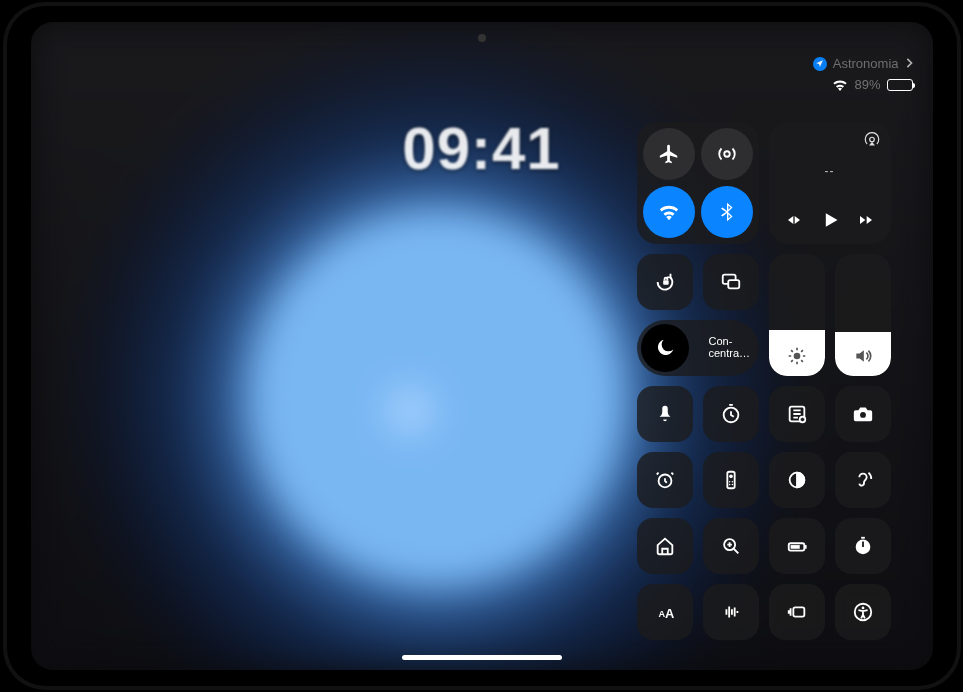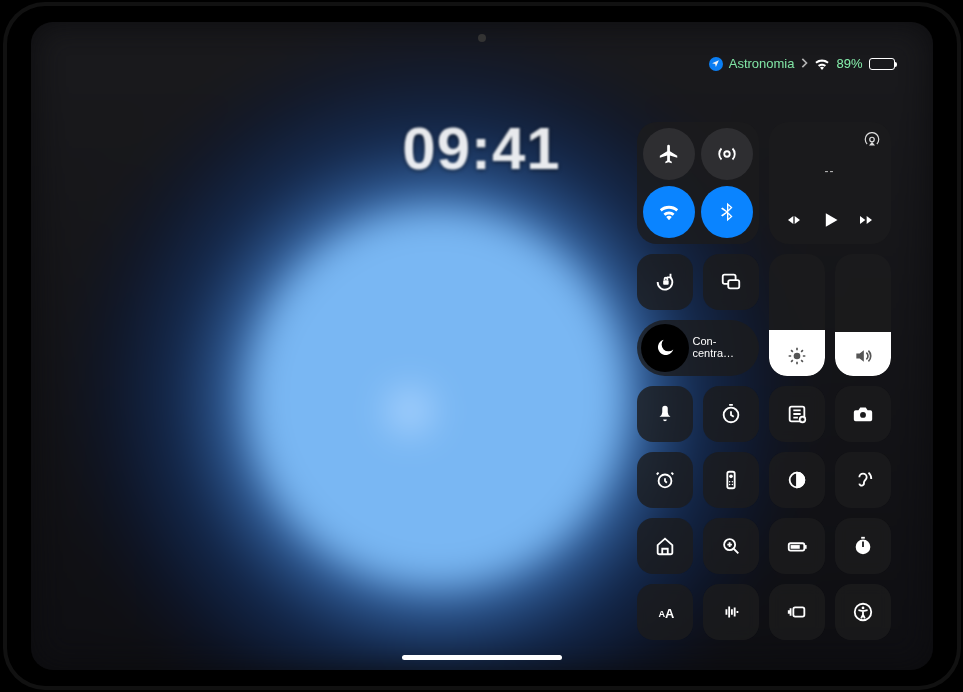--- a/index.html
+++ b/index.html
@@ -31,23 +31,23 @@
     position: absolute; left: 50%; top: 12px; transform: translateX(-50%);
     width: 8px; height: 8px; border-radius: 50%; background: #333;
   }
   .clock {
     position: absolute; top: 92px; left: 50%; transform: translateX(-50%);
     font-size: 60px; font-weight: 600; color: #fff; letter-spacing: 1px;
     text-shadow: 0 1px 4px rgba(0,0,0,.6);
     opacity: .9; filter: blur(1px);
   }
   .status-area {
-    position: absolute; top: 34px; right: 38px;
-    display: flex; flex-direction: row; align-items: flex-end; gap: 6px;
-    color: #86efac; font-size: 13px;
+    position: absolute; top: 34px; right: 20px;
+    display: flex; flex-direction: column; align-items: flex-end; gap: 6px;
+    color: #737373; font-size: 13px;
   }
   .status-app {
     display: flex; align-items: center; gap: 6px;
     opacity: .95;
     cursor: pointer;
   }
   .loc-dot {
     width: 14px; height: 14px; border-radius: 50%;
     background: #0a84ff; display: flex; align-items: center; justify-content: center;
   }
@@ -251,21 +251,21 @@
             </svg>
         </div>
       </div>
 
       <div class="focus">
         <div class="moon">
           <svg viewBox="0 0 24 24" fill="#fff">
               <path d="M21 13.5A8.5 8.5 0 1110.5 3a7 7 0 0010.5 10.5z"></path>
             </svg>
         </div>
-        <div class="label" style="white-space:pre-line;">Con-
+        <div class="label" style="white-space:pre-line;margin-left:16px;">Con-
 centra…</div>
       </div>
 
       <div class="tile">
         <svg viewBox="0 0 24 24" fill="#fff">
             <path d="M12 3a3 3 0 00-3 3v4a6 6 0 01-3 5h12a6 6 0 01-3-5V6a3 3 0 00-3-3zM10 18a2 2 0 004 0h-4z"></path>
           </svg>
       </div>
       <div class="tile">
         <svg viewBox="0 0 24 24" fill="none" stroke="#fff" stroke-width="2">

